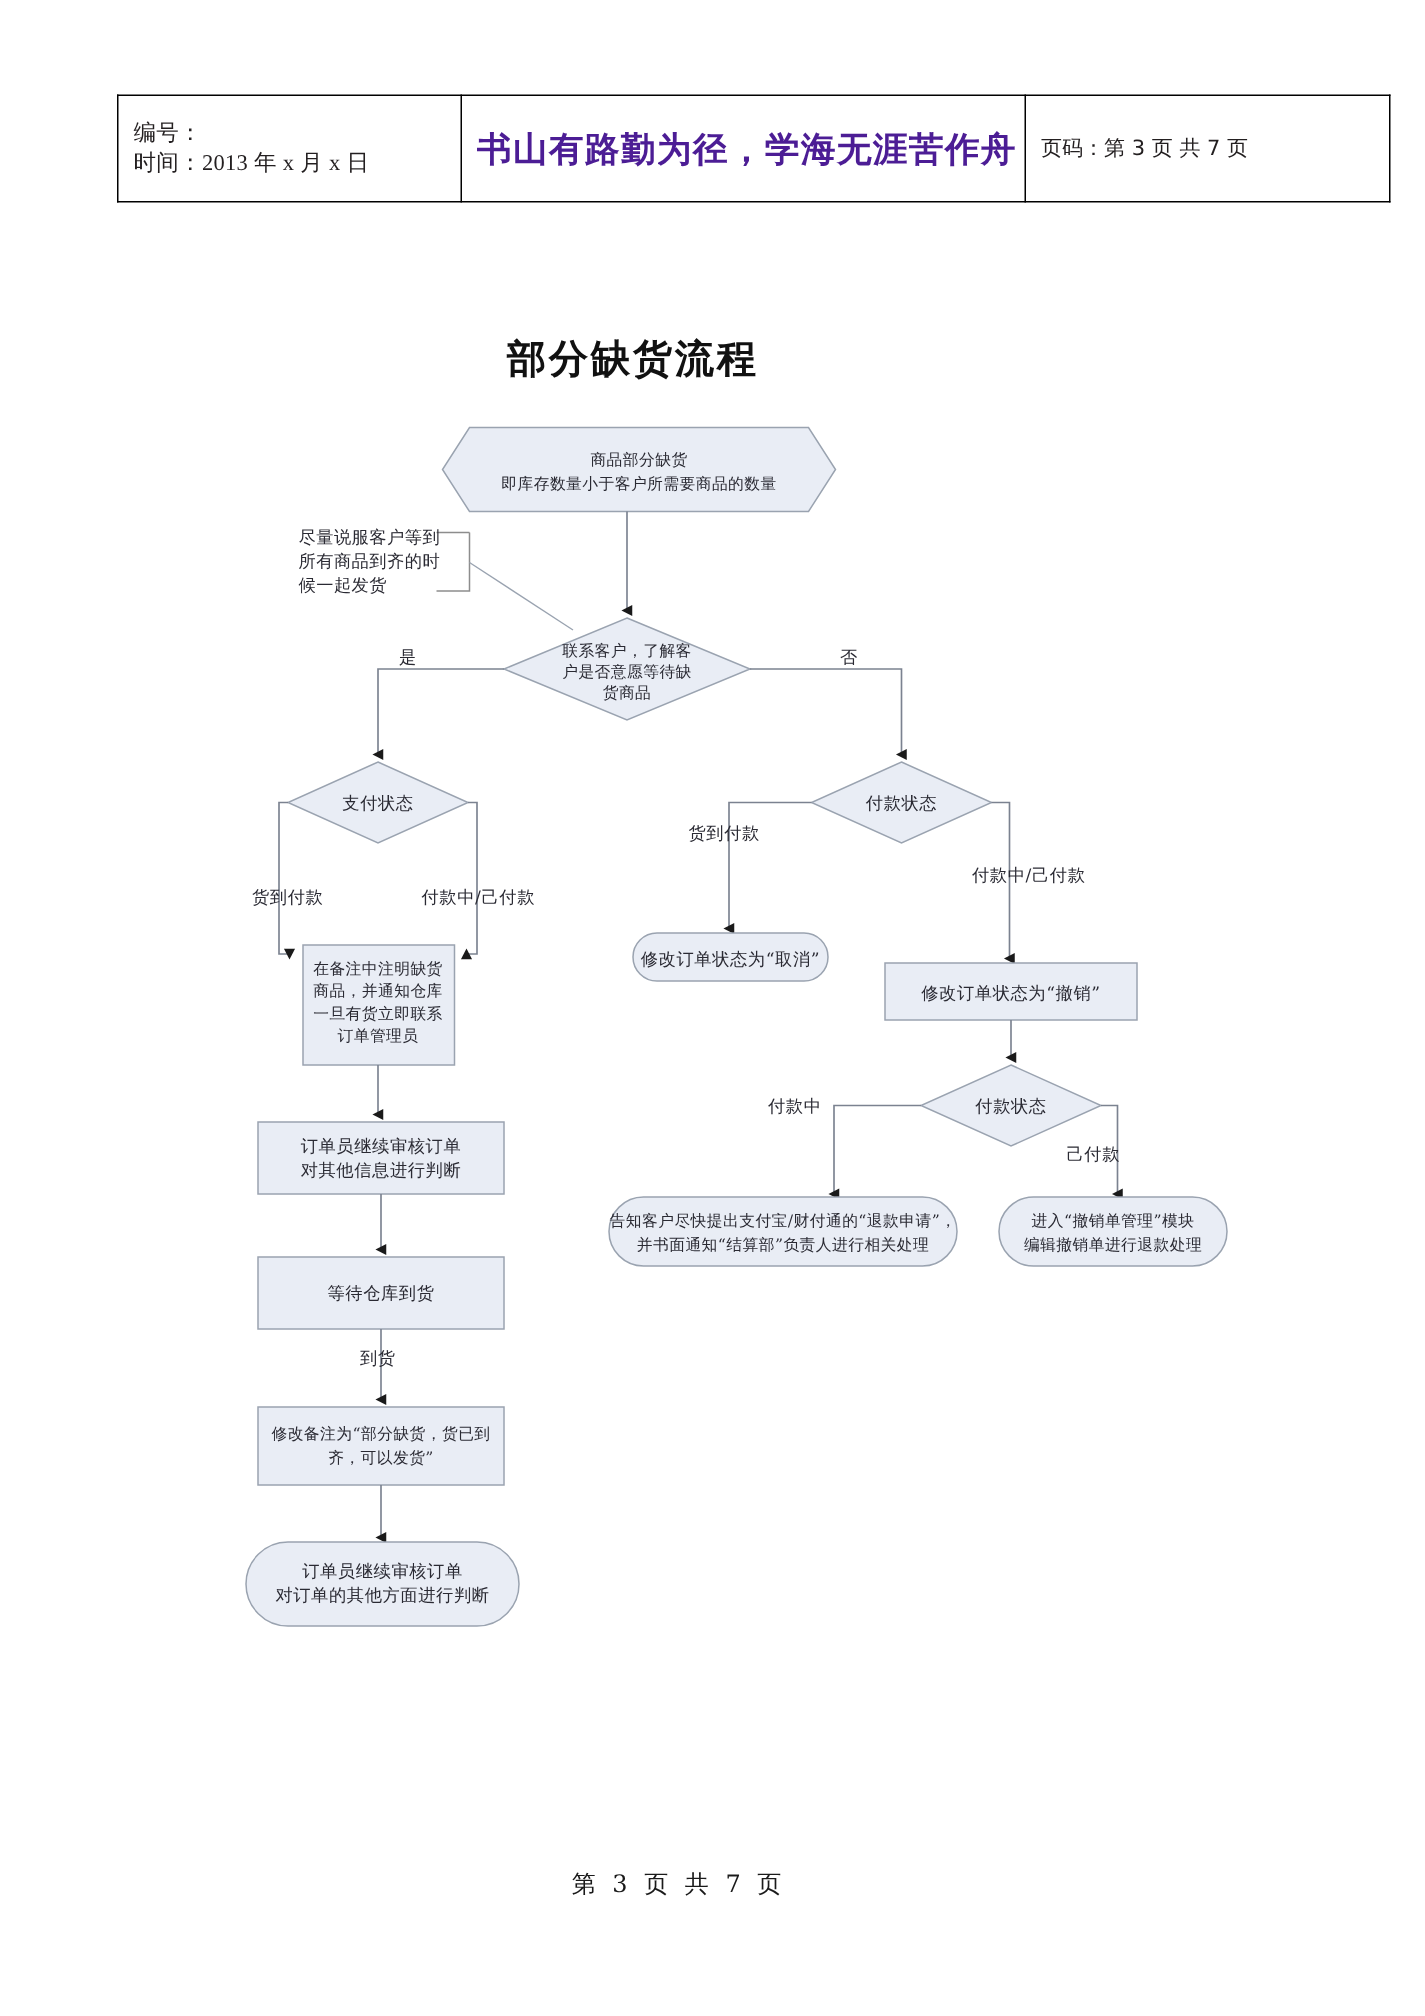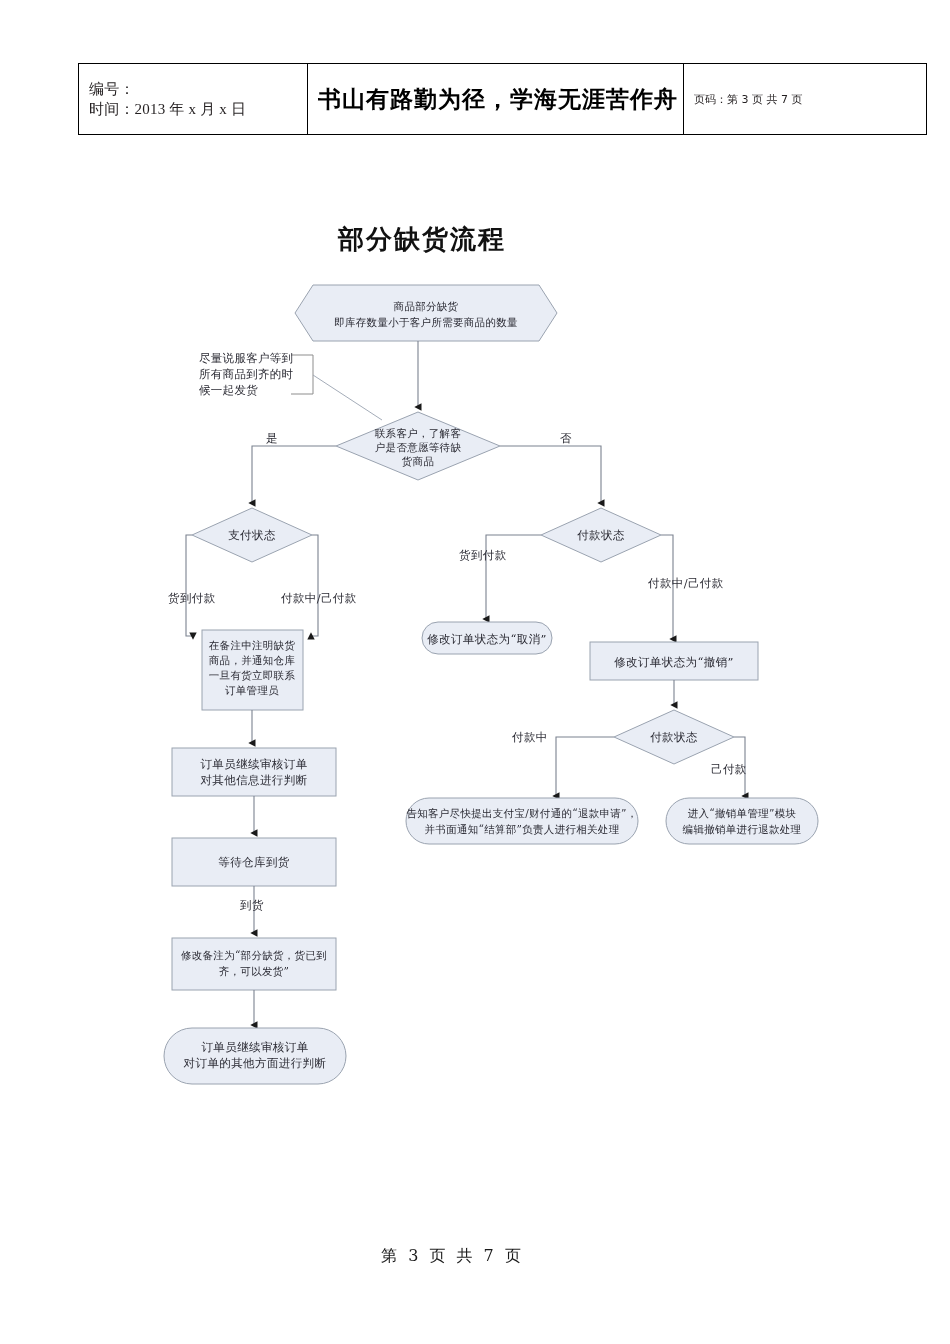--- a/index.html
+++ b/index.html
@@ -35,29 +35,29 @@
   .hdr-cell-right{ width: 222px; }
 
   .hdr-line {
     font-size: 15px;
     line-height: 1.35;
     letter-spacing: 0.2px;
     white-space: nowrap;
     font-family: Liberation Serif, serif;
   }
   .hdr-slogan {
-    color: #000000;
+    color: #4c1d95;
     font-size: 23px;
     font-weight: 700;
     letter-spacing: 1px;
     white-space: nowrap;
     font-family: "DejaVu Serif", "Liberation Serif", serif;
   }
   .hdr-page {
-    font-size: 11px;
+    font-size: 14px;
     white-space: nowrap;
   }
 
   
   #flow-canvas {
     position: absolute;
     left: 0;
     top: 170px;
     width: 950px;
     height: 960px;

